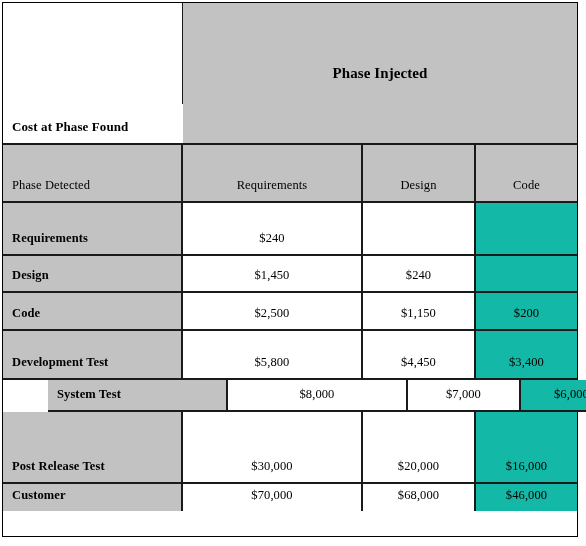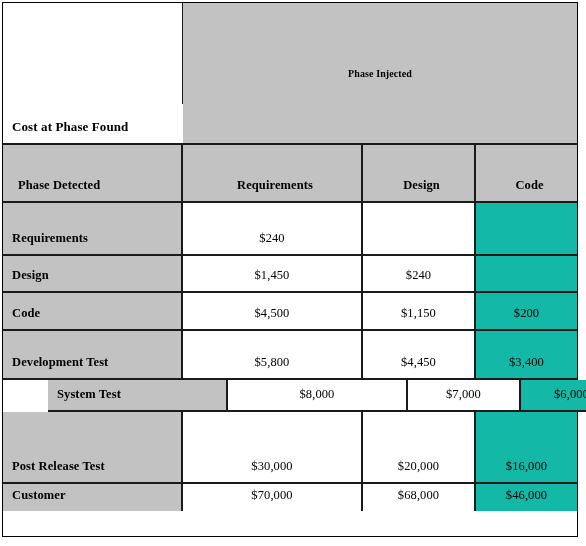--- a/index.html
+++ b/index.html
@@ -84,21 +84,21 @@
     box-sizing: border-box;
   }
 
   .banner-injected-label {
     position: absolute;
     left: 0;
     right: 0;
     top: 50%;
     transform: translateY(-50%);
     text-align: center;
-    font-size: 10px;
+    font-size: 15px;
     font-weight: bold;
     color: #000000;
     letter-spacing: 0.1px;
   }
 
   
   .rule-h {
     position: absolute;
     left: 0;
     width: 100%;
@@ -157,21 +157,21 @@
     text-align: left;
     padding-left: 9px;
     font-weight: bold;
   }
   .cell-c0 .cell-text,
   .cell-c1 .cell-text,
   .cell-c2 .cell-text {
     text-align: center;
     font-weight: normal;
   }
-  .hdr .cell-text { font-weight: bold; margin-left: 6px; }
+  .hdr .cell-text { font-weight: normal; }
 </style>
 </head>
 <body>
 
 <div id="page">
 
   <div id="matrix-table">
 
     <div class="banner-row">
 
@@ -233,21 +233,21 @@
         <div class="cell cell-c2">
           <div class="cell-text"></div>
         </div>
       </div>
 
       <div class="grid-row" style="height:38px;">
         <div class="cell cell-head">
           <div class="cell-text">Code</div>
         </div>
         <div class="cell cell-c0">
-          <div class="cell-text">$4,500</div>
+          <div class="cell-text">$2,500</div>
         </div>
         <div class="cell cell-c1">
           <div class="cell-text">$1,150</div>
         </div>
         <div class="cell cell-c2">
           <div class="cell-text">$200</div>
         </div>
       </div>
 
       <div class="grid-row" style="height:49px;padding-left:16px;">

